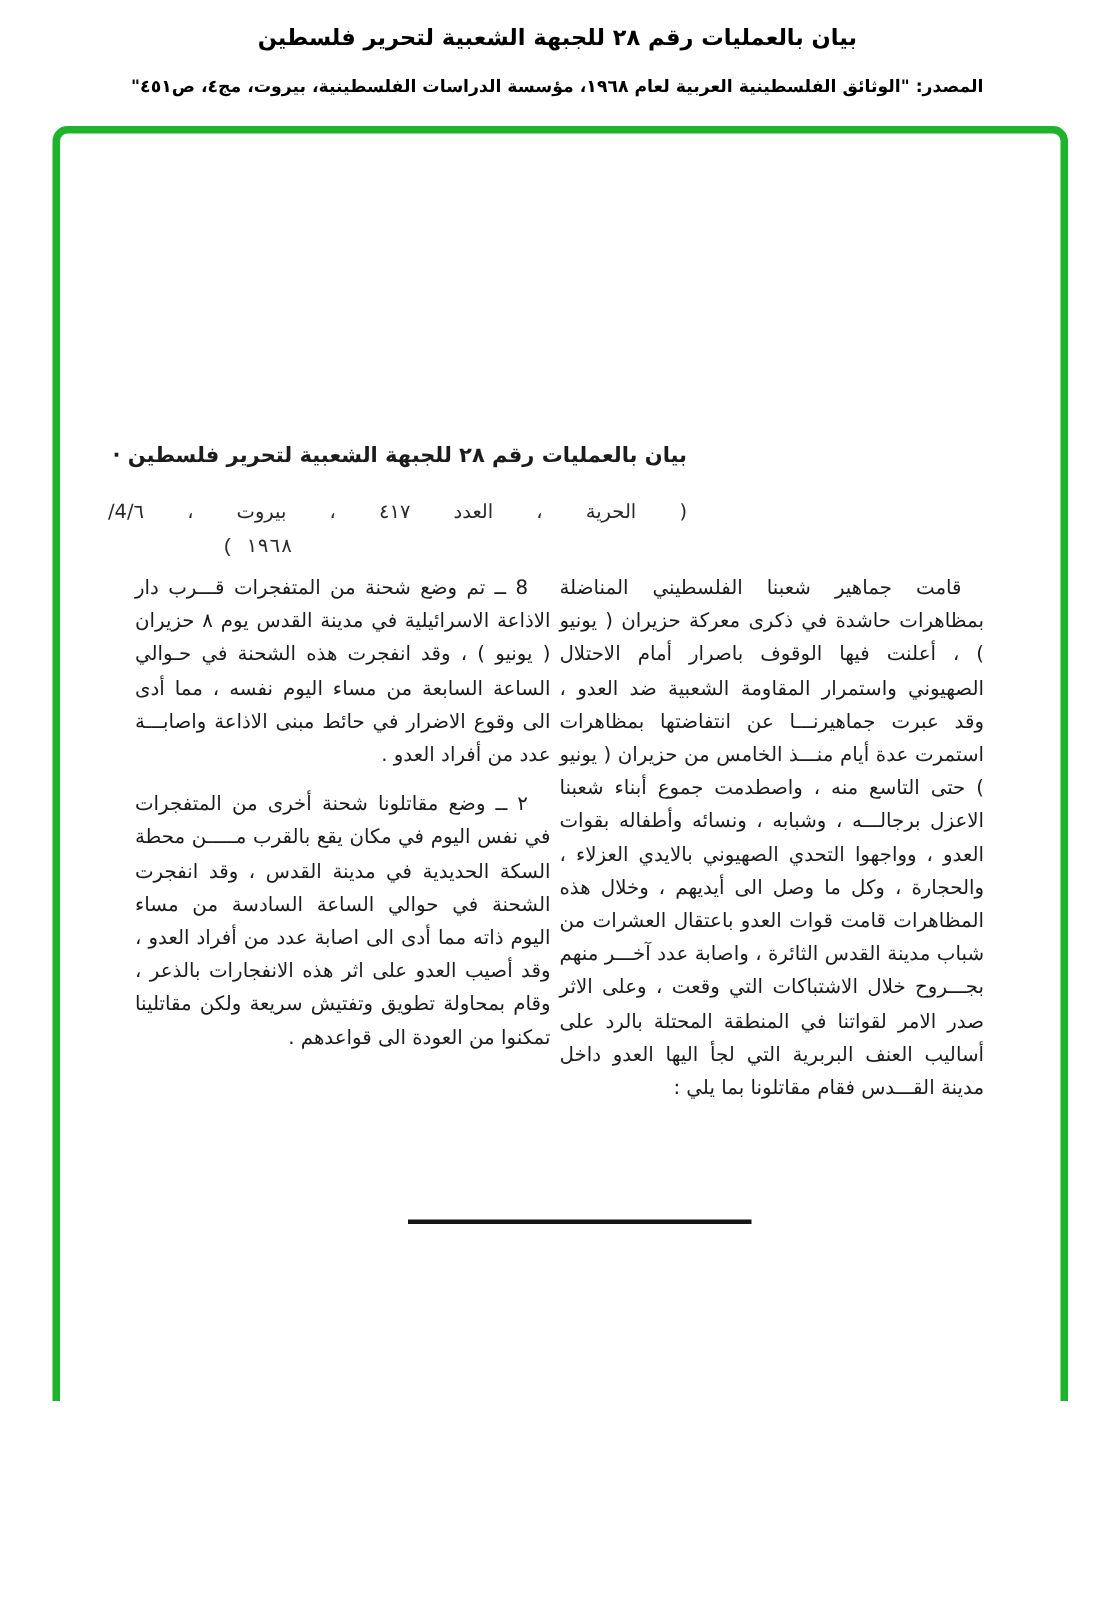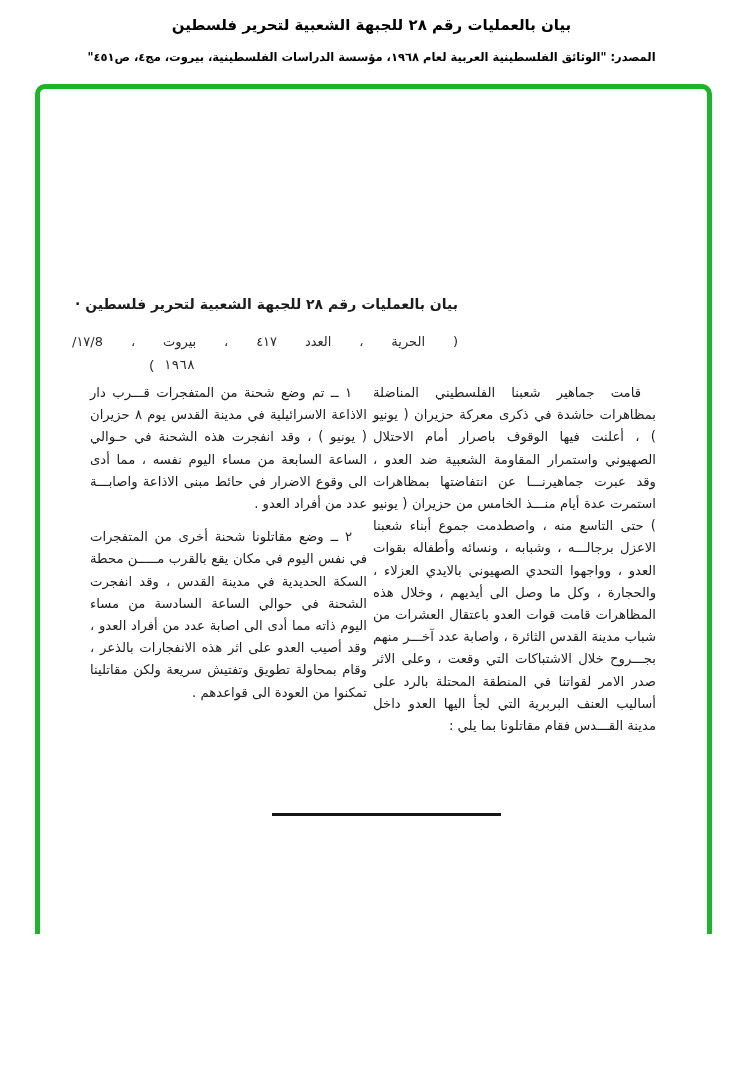--- a/index.html
+++ b/index.html
@@ -118,28 +118,28 @@
 <div class="page">
 
   <div class="top-title">بيان بالعمليات رقم ٢٨ للجبهة الشعبية لتحرير فلسطين</div>
 
   <div class="source-line">المصدر: "الوثائق الفلسطينية العربية لعام ١٩٦٨، مؤسسة الدراسات الفلسطينية، بيروت، مج٤، ص٤٥١"</div>
 
   <div class="green-box"></div>
 
   <div class="doc-title">بيان بالعمليات رقم ٢٨ للجبهة الشعبية لتحرير فلسطين ·</div>
 
-  <div class="doc-subtitle-1">( الحرية ، العدد ٤١٧ ، بيروت ، ١٧/8/</div>
+  <div class="doc-subtitle-1">( الحرية ، العدد ٤١٧ ، بيروت ، 4/٦/</div>
 
   <div class="doc-subtitle-2">١٩٦٨ )</div>
 
   <div class="body-col col-intro">
     <p>قامت جماهير شعبنا الفلسطيني المناضلة بمظاهرات حاشدة في ذكرى معركة حزيران ( يونيو ) ، أعلنت فيها الوقوف باصرار أمام الاحتلال الصهيوني واستمرار المقاومة الشعبية ضد العدو ، وقد عبرت جماهيرنـــا عن انتفاضتها بمظاهرات استمرت عدة أيام منـــذ الخامس من حزيران ( يونيو ) حتى التاسع منه ، واصطدمت جموع أبناء شعبنا الاعزل برجالـــه ، وشبابه ، ونسائه وأطفاله بقوات العدو ، وواجهوا التحدي الصهيوني بالايدي العزلاء ، والحجارة ، وكل ما وصل الى أيديهم ، وخلال هذه المظاهرات قامت قوات العدو باعتقال العشرات من شباب مدينة القدس الثائرة ، واصابة عدد آخـــر منهم بجـــروح خلال الاشتباكات التي وقعت ، وعلى الاثر صدر الامر لقواتنا في المنطقة المحتلة بالرد على أساليب العنف البربرية التي لجأ اليها العدو داخل مدينة القـــدس فقام مقاتلونا بما يلي :</p>
   </div>
 
   <div class="body-col col-items">
-    <p>١ ــ تم وضع شحنة من المتفجرات قـــرب دار الاذاعة الاسرائيلية في مدينة القدس يوم ٨ حزيران ( يونيو ) ، وقد انفجرت هذه الشحنة في حـوالي الساعة السابعة من مساء اليوم نفسه ، مما أدى الى وقوع الاضرار في حائط مبنى الاذاعة واصابـــة عدد من أفراد العدو .</p>
+    <p>8 ــ تم وضع شحنة من المتفجرات قـــرب دار الاذاعة الاسرائيلية في مدينة القدس يوم ٨ حزيران ( يونيو ) ، وقد انفجرت هذه الشحنة في حـوالي الساعة السابعة من مساء اليوم نفسه ، مما أدى الى وقوع الاضرار في حائط مبنى الاذاعة واصابـــة عدد من أفراد العدو .</p>
     <p>٢ ــ وضع مقاتلونا شحنة أخرى من المتفجرات في نفس اليوم في مكان يقع بالقرب مـــــن محطة السكة الحديدية في مدينة القدس ، وقد انفجرت الشحنة في حوالي الساعة السادسة من مساء اليوم ذاته مما أدى الى اصابة عدد من أفراد العدو ، وقد أصيب العدو على اثر هذه الانفجارات بالذعر ، وقام بمحاولة تطويق وتفتيش سريعة ولكن مقاتلينا تمكنوا من العودة الى قواعدهم .</p>
   </div>
 
   <div class="rule"></div>
 
 </div>
 
 </body></html>

